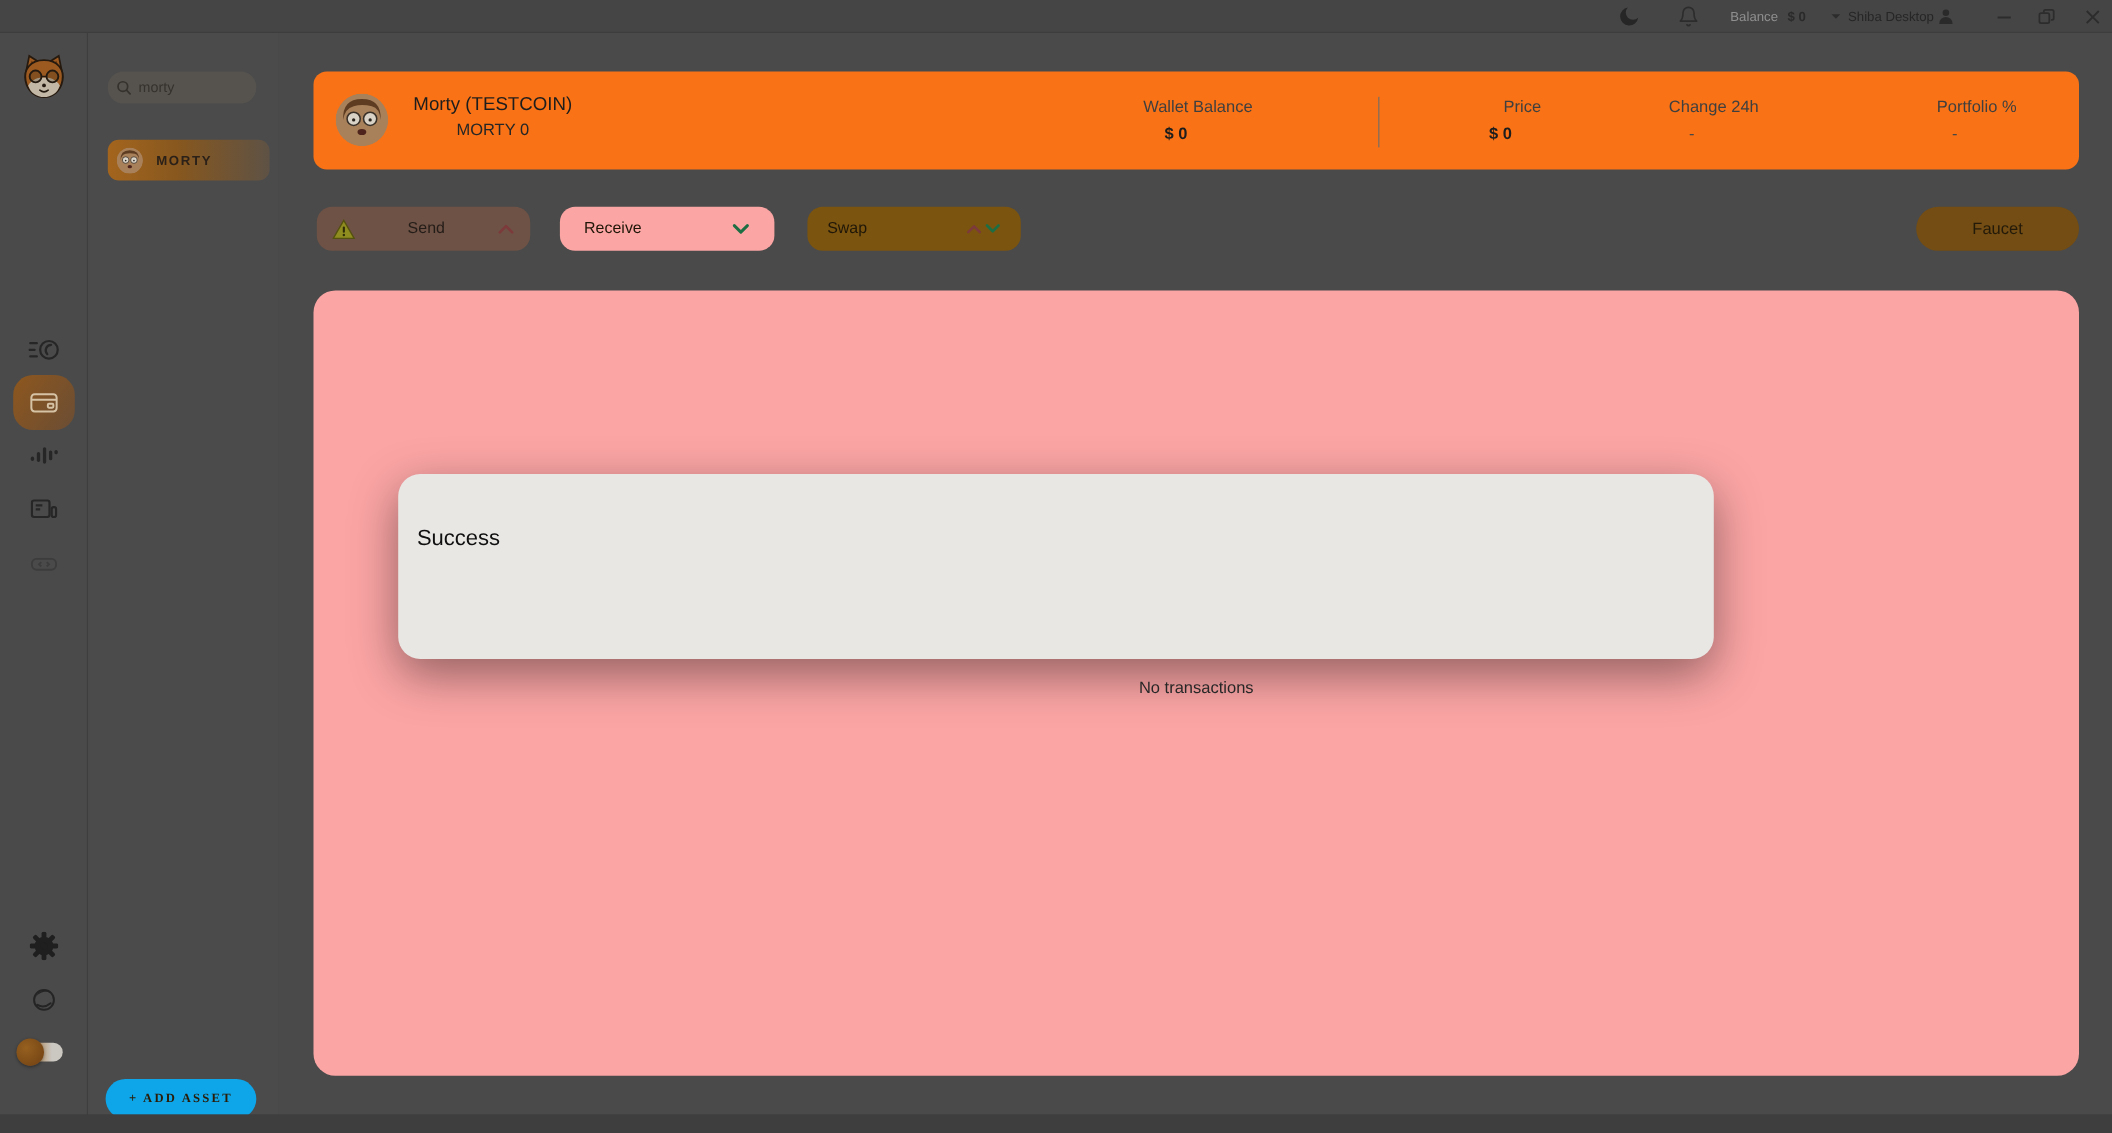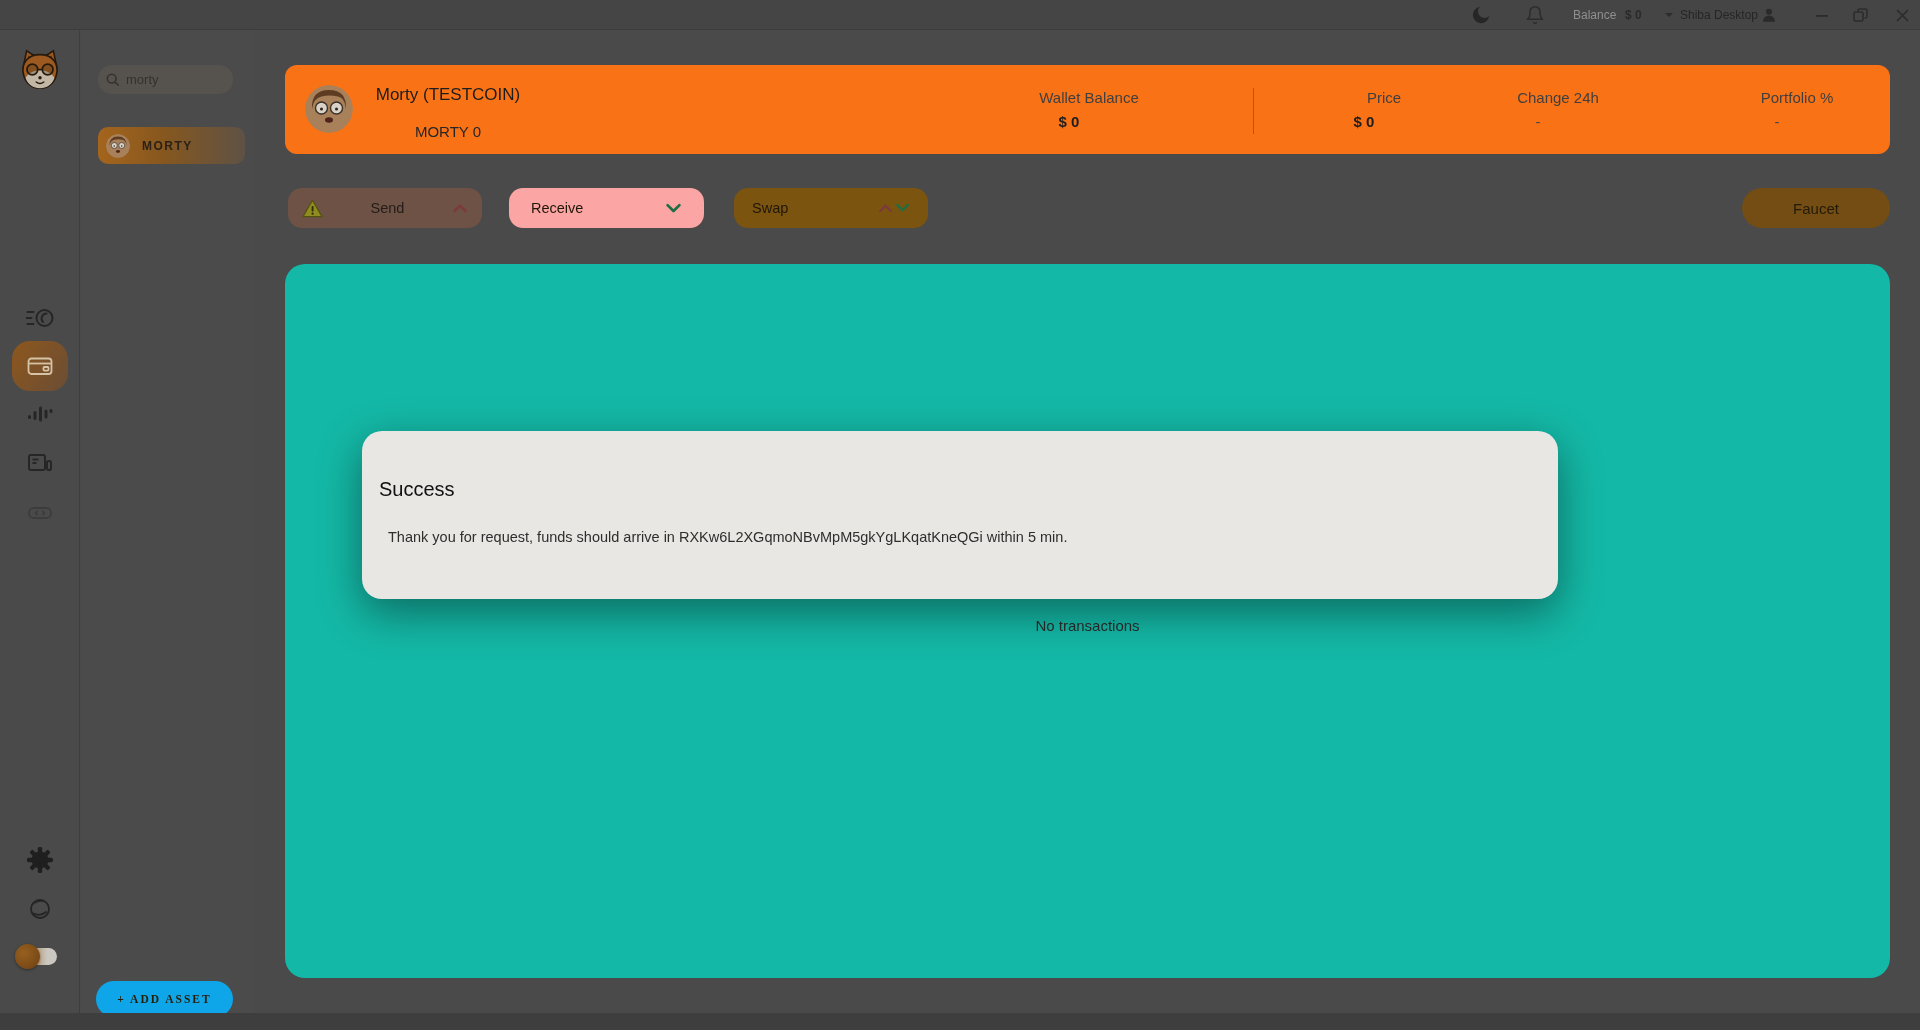--- a/index.html
+++ b/index.html
@@ -41,38 +41,38 @@
   .avatar-sm { width:24px; height:24px; border-radius:50%; overflow:hidden; }
   .add-asset { position:absolute; left:96px; top:965px; width:137px; height:36px; border-radius:18px;
                background:#0ea5e9; border:none; color:#2a1d07; font-size:11.5px; font-weight:bold;
                letter-spacing:2px; cursor:pointer; font-family:Liberation Serif, serif;margin-top:16px; }
 
   
   .coin-card { position:absolute; left:285px; top:65px; width:1605px; height:89px; border-radius:12px; background:#f97316; }
   .coin-avatar { position:absolute; left:20px; top:20px; width:48px; height:48px; border-radius:50%; overflow:hidden; }
   .coin-names { position:absolute; left:78px; top:20px; width:170px; display:flex; flex-direction:column; align-items:center; }
   .coin-title { font-size:17px; color:#1d1d1d; }
-  .coin-subtitle { font-size:15px; color:#262626; margin-top:18px; }
+  .coin-subtitle { font-size:15px; color:#262626; margin-top:5px; }
   .stat { position:absolute; top:24px; transform:translateX(-50%); text-align:center; }
   .stat .s-label { font-size:15px; color:#3f3f3f;margin-left:40px; }
   .stat .s-value { font-size:15px; font-weight:bold; color:#1d1d1d; margin-top:7px; }
   .stat .s-muted { color:#474747; font-weight:normal; }
   .v-divider { position:absolute; left:968px; top:23px; width:1px; height:46px; background:#6b6b6b; }
 
   
   .btn { position:absolute; top:188px; height:40px; border:none; border-radius:14px; display:flex; align-items:center;
          font-family:"Liberation Sans", sans-serif; font-size:14.5px; cursor:pointer; }
   .btn-send { left:288px; width:194px; background:#6e5245; color:#241c18; padding:0 14px; justify-content:space-between;gap:40px; }
   .btn-receive { left:509px; width:195px; background:#fca5a5; color:#201708; padding:0 22px; justify-content:space-between; }
   .btn-swap { left:734px; width:194px; background:#7b5410; color:#201708; padding:0 18px; justify-content:space-between; }
   .btn-faucet { left:1742px; width:148px; background:#734d13; color:#241a09; border-radius:20px; justify-content:center; font-size:15px; }
   .chev-pair { display:flex; gap:2px; }
 
   
-  .tx-panel { position:absolute; left:285px; top:264px; width:1605px; height:714px; border-radius:20px; background:#14b8a6; }
+  .tx-panel { position:absolute; left:285px; top:264px; width:1605px; height:714px; border-radius:20px; background:#fca5a5; }
   .tx-empty { position:absolute; left:0; right:0; top:353px; text-align:center; font-size:15px; color:#2c2c2c; }
 
   .bottom-strip { position:absolute; left:0; top:1013px; width:1920px; height:17px; background:#3e3e3e; }
 
   
   .backdrop { position:absolute; left:0; top:0; width:1920px; height:1030px; background:rgba(0,0,0,0); }
   .modal { position:absolute; left:362px; top:431px; width:1196px; height:168px; border-radius:20px;
            background:#e8e7e4; box-shadow:0 14px 44px rgba(0,0,0,.42); }
   .modal-title { position:absolute; left:17px; top:47px; font-size:20px; font-weight:normal; color:#101010; }
   .modal-body { position:absolute; left:26px; top:98px; font-size:14.5px; color:#2e2e2e; }
@@ -361,14 +361,13 @@
 
 <div class="tx-panel">
   <div class="tx-empty">No transactions</div>
 </div>
 
 <div class="bottom-strip"></div>
 
 <div class="backdrop"></div>
 <div class="modal">
   <div class="modal-title">Success</div>
-  <div class="modal-body">Thank you for request, funds should arrive in RXKw6L2XGqmoNBvMpM5gkYgLKqatKneQGi within 5 min.</div>
 </div>
 
 </body></html>

